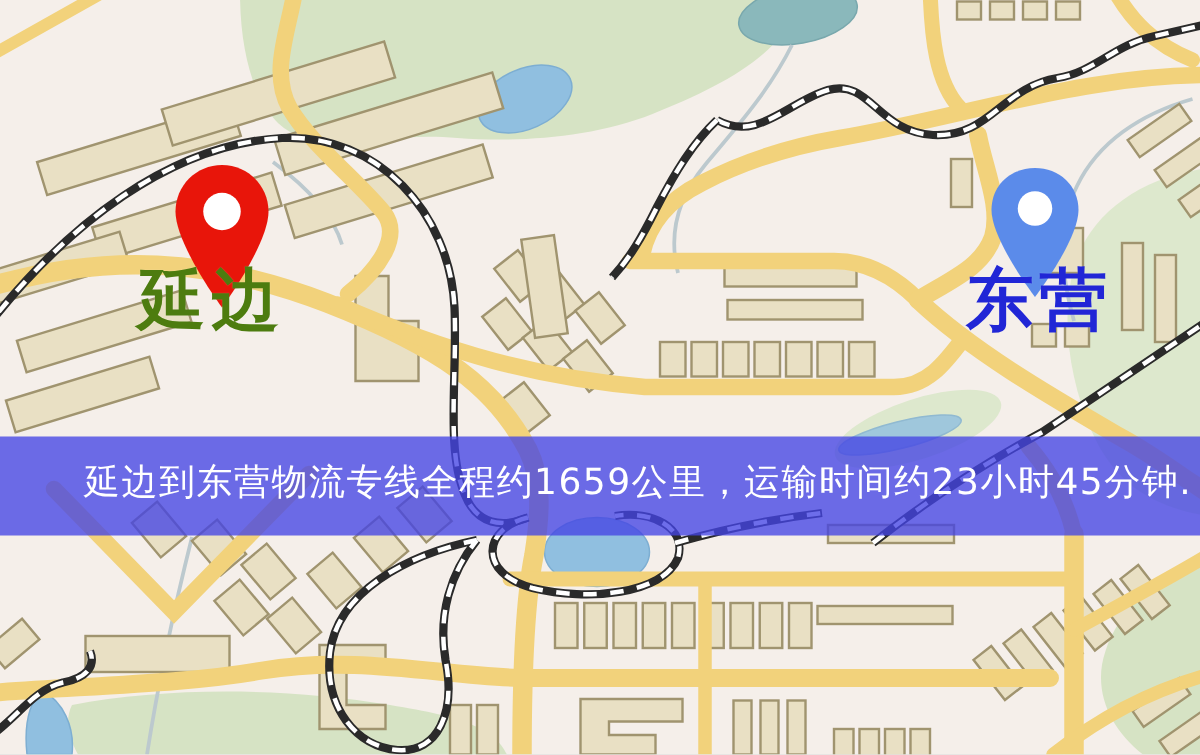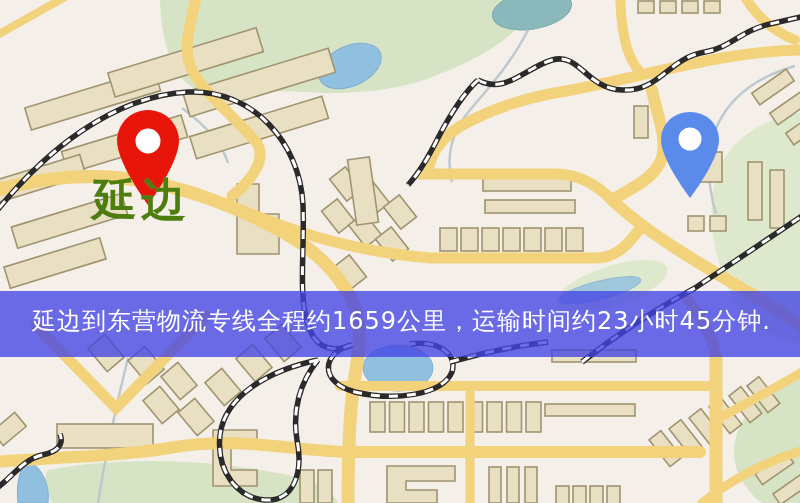--- a/index.html
+++ b/index.html
@@ -25,21 +25,21 @@
     position:absolute; font-size:45px; font-weight:bold; letter-spacing:4px;
     line-height:1; white-space:nowrap; text-shadow:0 0 1px rgba(255,255,255,.25);
   }
   .city-label.origin      { left:92px;  top:177px; color:#4d7c0f; }
   .city-label.destination { left:644px; top:177px; color:#2126d6; }
 
   .banner {
     position:absolute; left:0; top:291px; width:800px; height:66px;
     background:rgba(68,68,228,0.78);
     display:flex; align-items:center; box-sizing:border-box;
-    padding:0 10px 6px 32px;
+    padding:0 10px 6px 56px;
   }
   .banner-text {
     color:#ffffff; font-size:24px; letter-spacing:1px; white-space:nowrap;
   }
 </style>
 </head>
 <body>
 
 <div class="stage">
 
@@ -214,18 +214,19 @@
       <circle fill="#ffffff" cx="148" cy="141" r="12.5"></circle>
     </g>
     <g>
       <path fill="#5b8bea" d="M690,198 C690,198 661,160 661,140 C661,123.5 674,112 690,112 C706,112 719,123.5 719,140 C719,160 690,198 690,198 Z"></path>
       <circle fill="#ffffff" cx="690" cy="139" r="11.5"></circle>
     </g>
   </svg>
 
   <div class="city-label origin">延边</div>
 
+  <div class="city-label destination">东营</div>
 
   <div class="banner">
     <span class="banner-text">延边到东营物流专线全程约1659公里，运输时间约23小时45分钟.</span>
   </div>
 
 </div>
 
 </body></html>

